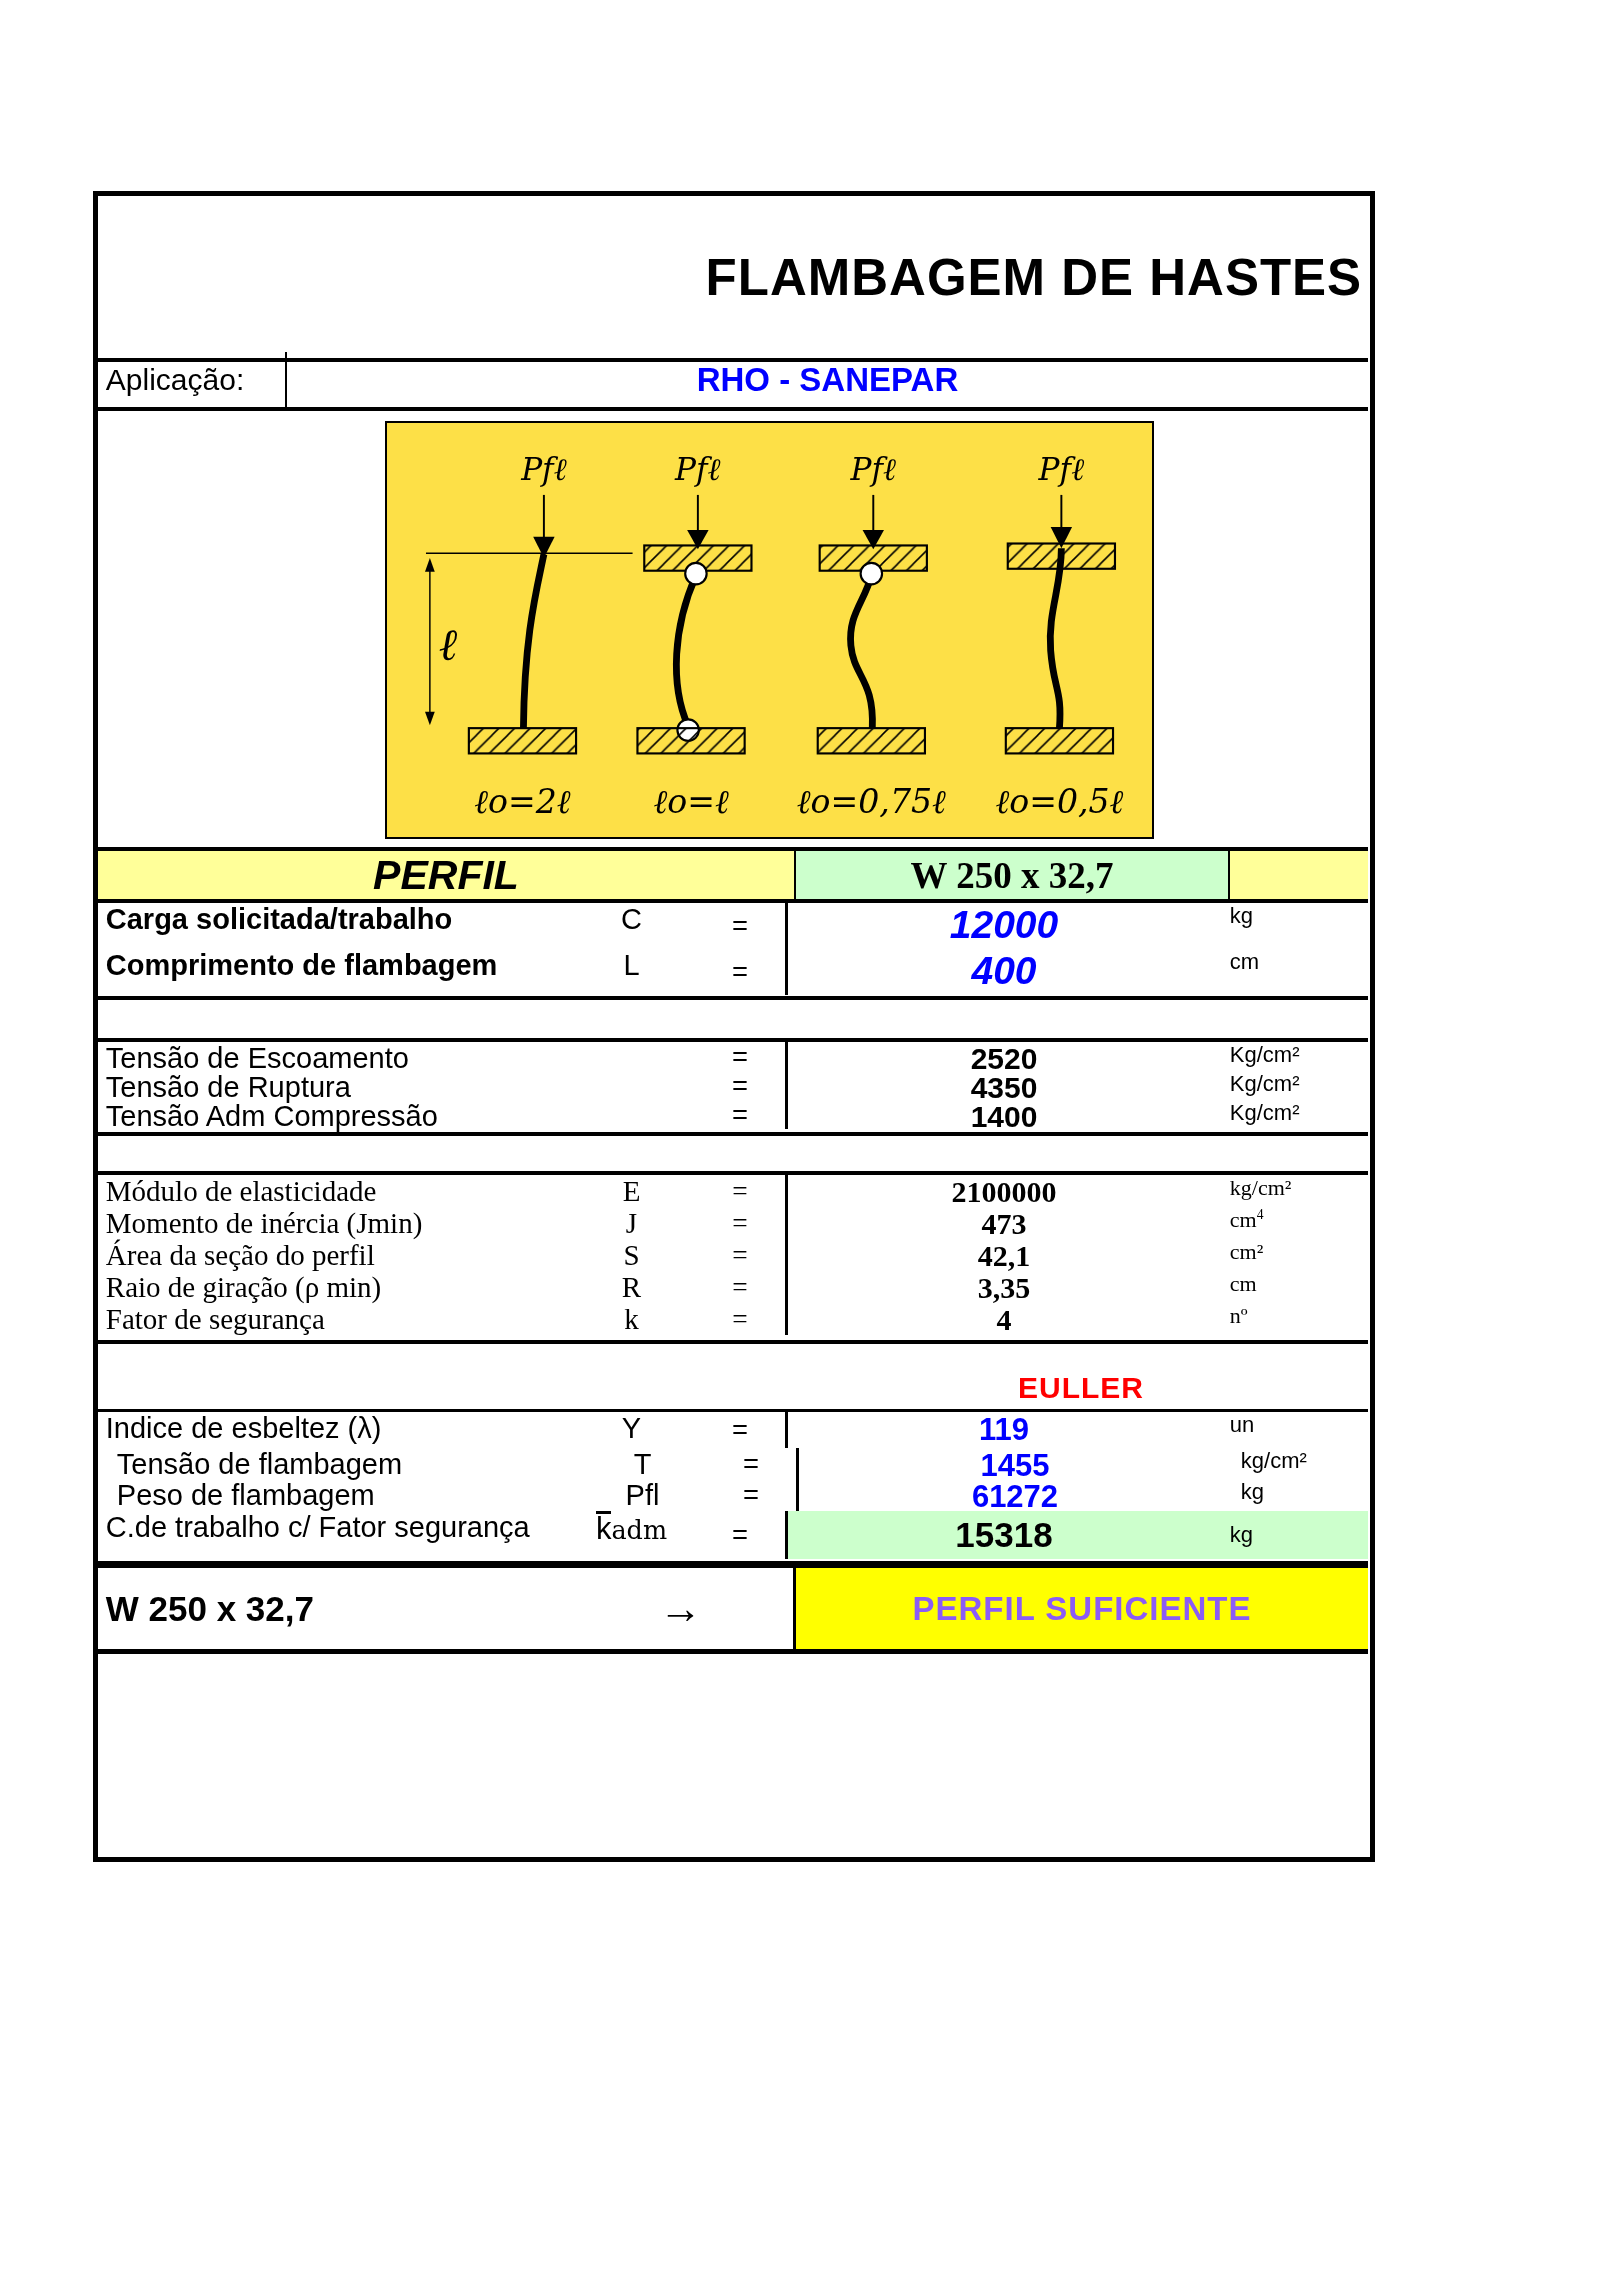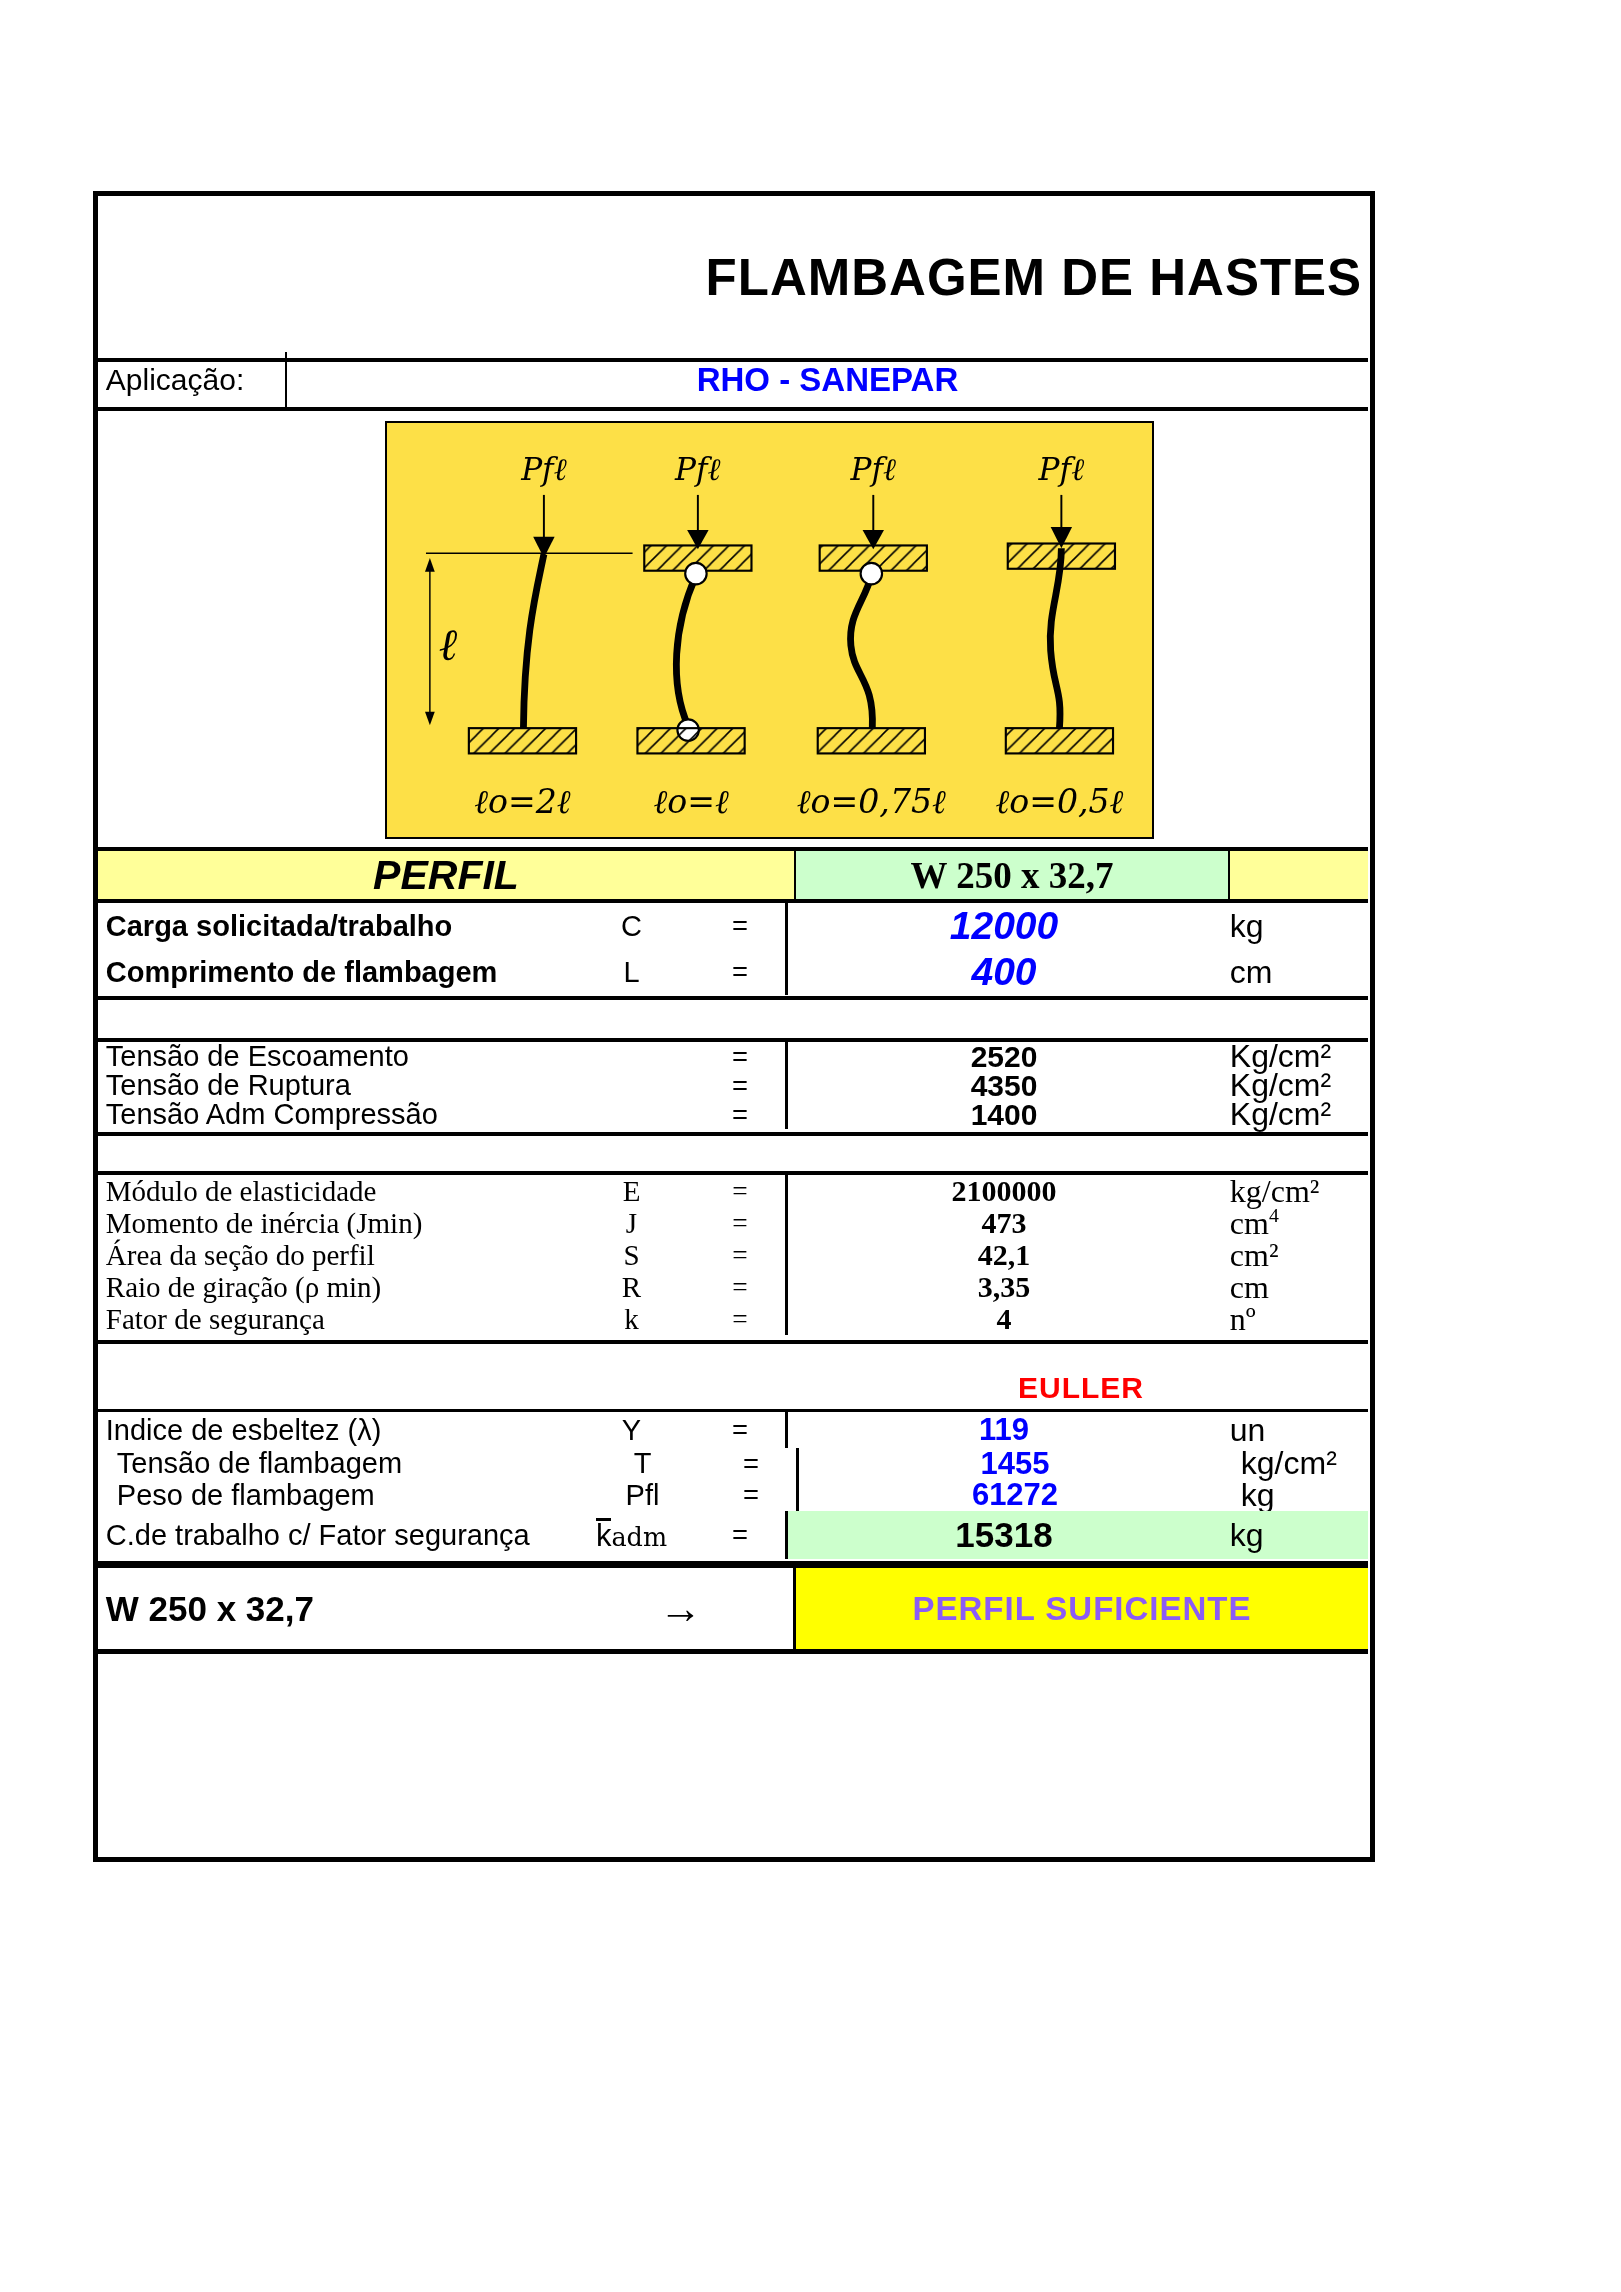--- a/index.html
+++ b/index.html
@@ -28,26 +28,26 @@
   .perfil-row{position:absolute;left:0;top:651px;width:1270px;height:56px;
               border-top:4.9px solid #000;border-bottom:4.9px solid #000;box-sizing:border-box;display:flex;}
   .perfil-cell{flex:0 0 696px;background:#FFFF99;display:flex;align-items:center;justify-content:center;
                font-size:41px;font-weight:bold;font-style:italic;box-sizing:border-box;}
   .profile-cell{flex:0 0 436px;background:#CCFFCC;border-left:2.9px solid #000;border-right:2.9px solid #000;
                 box-sizing:border-box;display:flex;align-items:center;justify-content:center;
                 font-family:"Liberation Serif",serif;font-size:37px;font-weight:bold;}
   .perfil-right{flex:1;background:#FFFF99;}
   
   .box{position:absolute;left:0;width:1270px;box-sizing:border-box;background:#fff;}
-  .data-row{display:flex;align-items:center;}
+  .data-row{display:flex;}
   .col-label{flex:0 0 470px;padding-left:7.8px;font-size:29px;box-sizing:border-box;white-space:nowrap;}
   .col-sym{flex:0 0 127px;text-align:center;font-size:29px;}
   .col-eq{flex:0 0 93px;text-align:center;font-size:27.4px;border-right:3.9px solid #000;box-sizing:border-box;align-self:stretch;display:flex;align-items:center;justify-content:center;}
   .col-val{flex:0 0 432px;text-align:center;font-size:30px;font-weight:bold;}
-  .col-unit{flex:1;padding-left:9.8px;font-size:32px;}
+  .col-unit{flex:1;padding-left:9.8px;font-size:22px;}
   .bold{font-weight:bold;}
   .blue-big{color:#0000FF;font-size:39px;font-weight:bold;font-style:italic;}
   .blue{color:#0000FF;font-size:31px;font-weight:bold;}
   .box-carga{top:707px;height:97px;border-bottom:4.9px solid #000;}
   .box-carga .data-row{height:46px;}
   .box-tensao{top:842px;height:98px;border-top:4.9px solid #000;border-bottom:4.9px solid #000;}
   .box-tensao .data-row{height:29px;}
   .box-prop{top:975px;height:173px;border-top:4.9px solid #000;border-bottom:4.9px solid #000;font-family:Liberation Serif, serif;}
   .box-prop .data-row{height:32px;}
   .box-result{top:1213px;height:152px;border-top:3.9px solid #000;}

